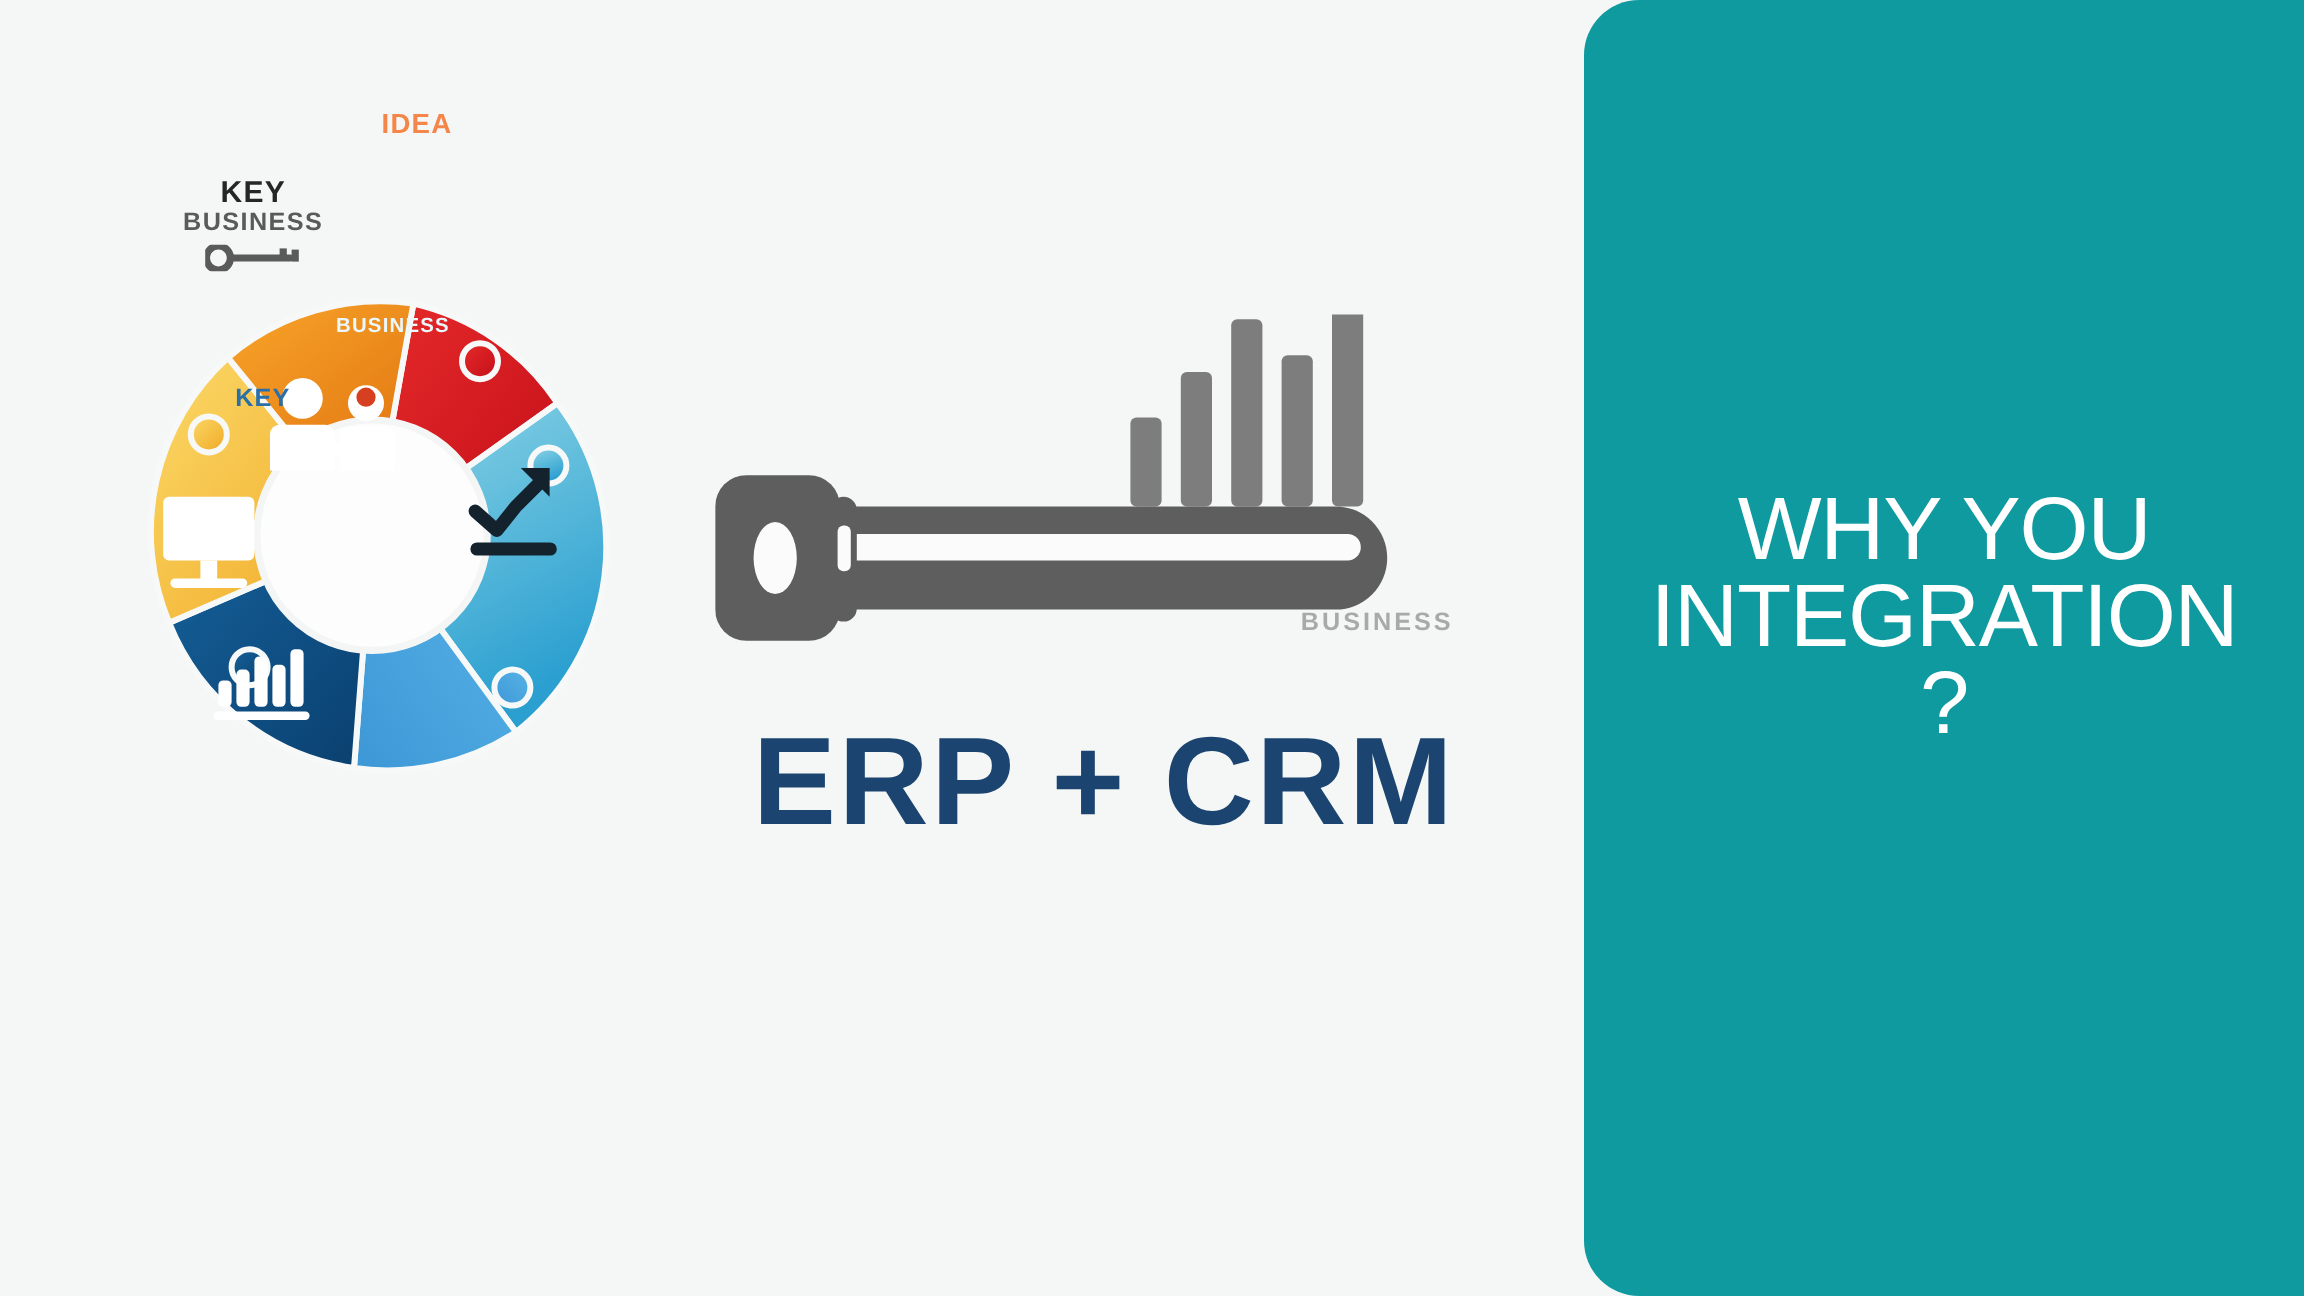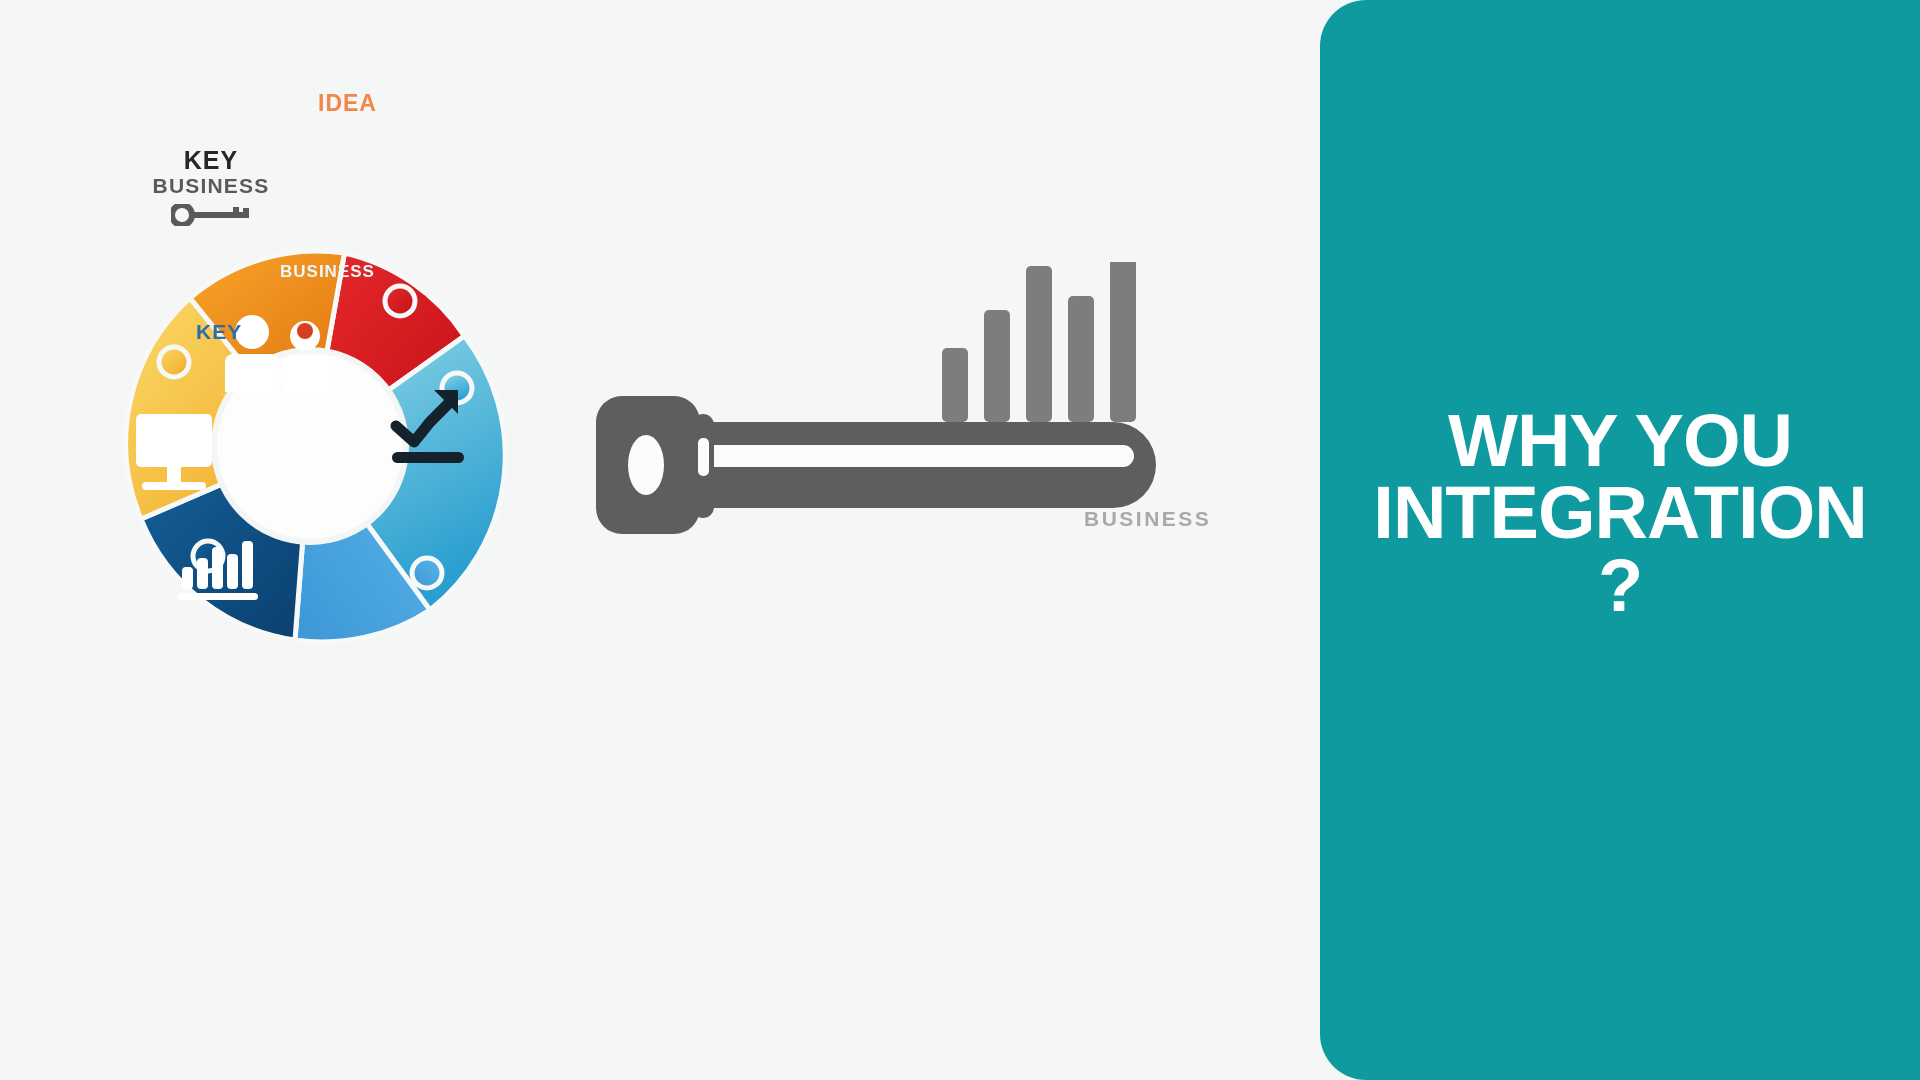--- a/index.html
+++ b/index.html
@@ -35,21 +35,21 @@
     align-items: center;
     justify-content: center;
     box-sizing: border-box;
     padding: 0 18px;
   }
   .headline {
     margin: 0;
     text-align: center;
     color: #ffffff;
     font-family: "Liberation Sans", sans-serif;
-    font-weight: bold;
+    font-weight: normal;
     font-size: 74px;
     line-height: 0.97;
     letter-spacing: -1px;
     text-transform: uppercase;
     white-space: nowrap;
     transform: translateY(-26px);
   }
   .headline .ln {
     display: block;
   }
@@ -279,20 +279,21 @@
         <rect x="0" y="134" width="104" height="138" rx="26" fill="#5e5e5e"></rect>
         <ellipse cx="50" cy="203" rx="18" ry="30" fill="#fbfbfb"></ellipse>
 
         <rect x="96" y="152" width="22" height="104" rx="11" fill="#5e5e5e"></rect>
         <rect x="102" y="176" width="11" height="38" rx="5" fill="#fbfbfb"></rect>
       </svg>
     </div>
 
     <div class="business-tag">BUSINESS</div>
 
+    <div class="wordmark">ERP + CRM</div>
   </div>
 
   <div class="teal-panel">
     <h1 class="headline">
       <span class="ln">WHY YOU</span>
       <span class="ln">INTEGRATION</span>
       <span class="ln-qm">?</span>
     </h1>
   </div>
 

